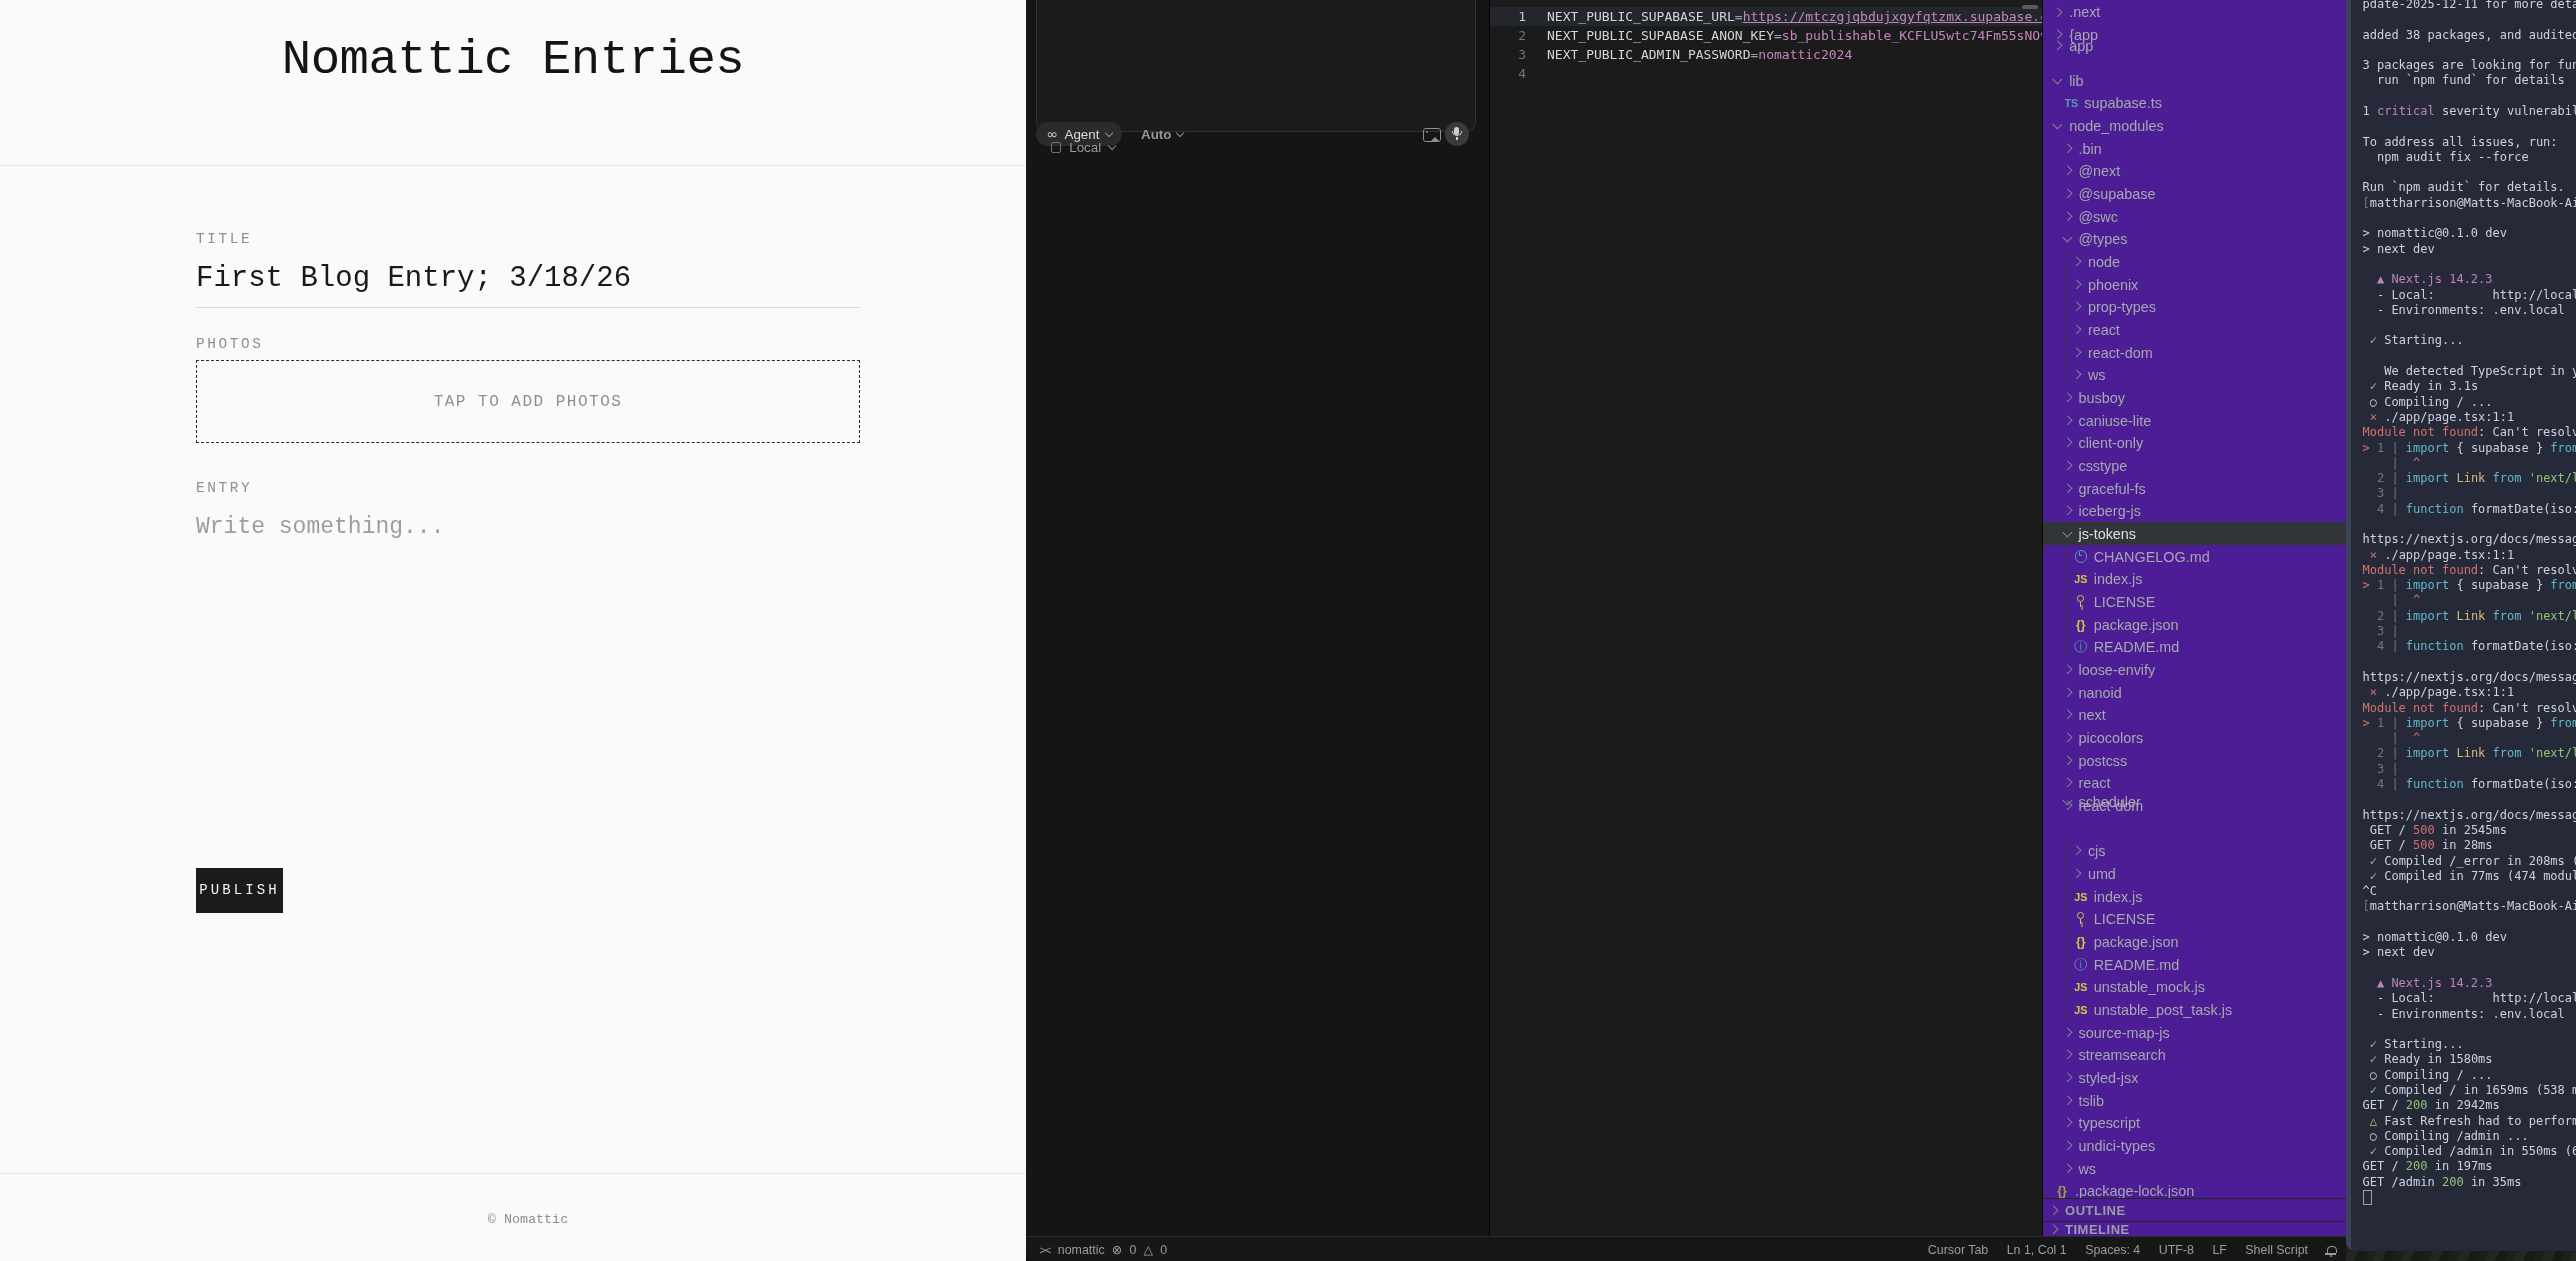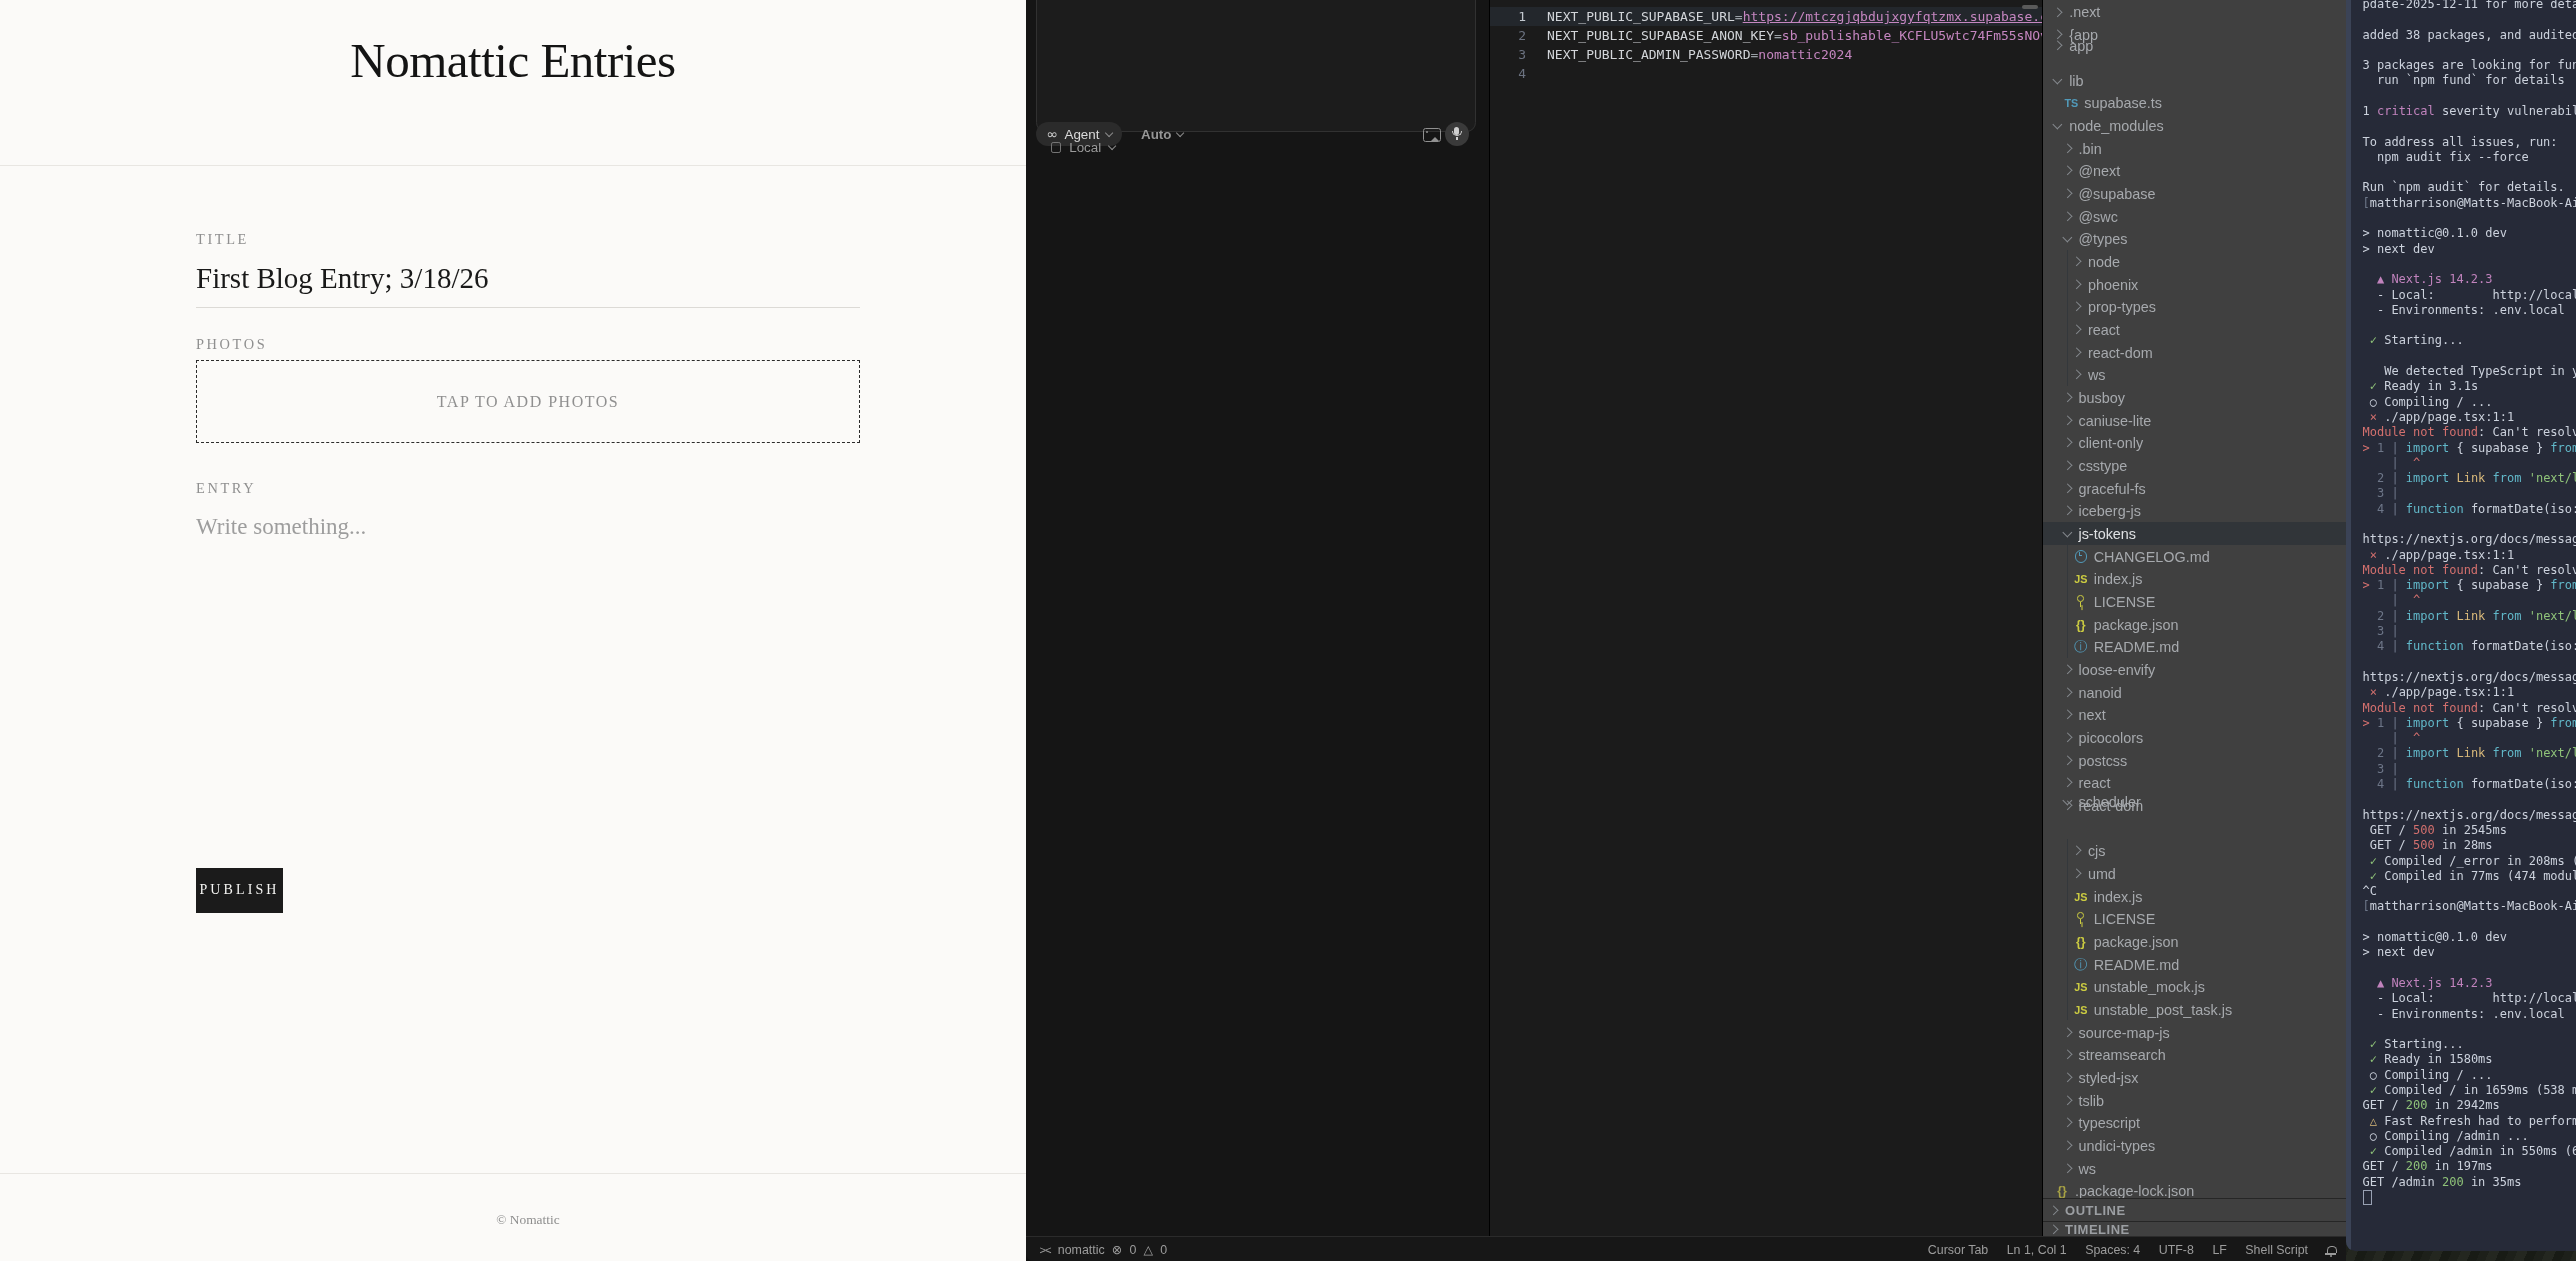--- a/index.html
+++ b/index.html
@@ -1,21 +1,21 @@
 <!DOCTYPE html>
 <html style="font-size:8.2px"><head>
 <meta charset="utf-8">
 <style>
   html,body{margin:0;padding:0;background:#000;}
   #screen{position:relative;width:3461px;height:1261px;overflow:hidden;background:#111;font-family:"Liberation Sans",sans-serif;}
   .abs{position:absolute;}
 
   
   #blog{left:0;top:0;width:1026px;height:1261px;background:#fbfaf8;z-index:40;}
-  .serif{font-family:Liberation Serif, serif;}
+  .serif{font-family:Liberation Mono, monospace;}
   #blog-title{left:0;top:32px;width:1026px;text-align:center;font-size:49px;color:#141414;letter-spacing:-0.5px;}
   #blog-write{left:0;top:113px;width:1026px;text-align:center;font-size:15.5px;color:#8f8f8f;letter-spacing:3.6px;}
   .hline{height:1px;background:#e8e6e2;width:1026px;left:0;}
   .lbl{font-size:14.4px;color:#8f8f8f;letter-spacing:2.6px;}
   #title-value{left:196px;top:262px;font-size:29px;color:#191919;}
   #title-underline{left:196px;top:307px;width:664px;height:1px;background:#dcdad6;}
   #photos-box{left:196px;top:360px;width:662px;height:81px;border:1px dashed #2b2b2b;}
   #photos-box span{position:absolute;left:0;top:32px;width:100%;text-align:center;font-size:16px;letter-spacing:1.5px;color:#8f8f8f;}
   #entry-ph{left:196px;top:514px;font-size:23px;color:#9d9d9d;}
   #publish-btn{left:196px;top:868px;width:87px;height:45px;background:#1b1b1b;cursor:pointer;}
@@ -58,21 +58,21 @@
 
   #editor-panel{position:absolute;left:463px;top:0;width:554px;height:1236px;background:#1b1b1b;border-left:0.5px solid #000;overflow:hidden;}
   .eline{position:absolute;left:0;width:554px;height:19px;font-family:"DejaVu Sans Mono",monospace;font-size:13px;line-height:19px;white-space:pre;}
   .eline .gut{position:absolute;left:0;width:36px;text-align:right;color:#6b7280;}
   .eline .code{position:absolute;left:57px;}
   .eline.cur{background:#23272c;}
   .eline.cur .gut{color:#c3c9cf;}
   .ek{color:#d2d5d9;} .eq{color:#9aa0a6;} .ev{color:#c586c0;} .ev.u{text-decoration:underline;}
   #scroll-nub{position:absolute;left:532px;top:5.2px;width:15.5px;height:4.1px;border-radius:2.1px;background:#5a5a5a;}
 
-  #explorer{position:absolute;left:1016px;top:0;width:303px;height:1236px;background:#404040;border-left:0.5px solid #000;overflow:hidden;}
+  #explorer{position:absolute;left:1016px;top:0;width:303px;height:1236px;background:#4c1d95;border-left:0.5px solid #000;overflow:hidden;}
   .trow{position:absolute;left:0;width:303px;height:23px;display:flex;align-items:center;cursor:pointer;}
   .trow .tl{font-size:14.4px;color:#a6a9ad;white-space:nowrap;}
   .trow.sel{background:#313539;} .trow.sel .tl{color:#dfe1e3;}
   .tchev{flex:0 0 auto;width:5.7px;height:5.7px;border-right:1.3px solid #85898e;border-bottom:1.3px solid #85898e;transform:rotate(-45deg);margin-right:8.2px;}
   .tchev.exp{transform:rotate(45deg);margin-top:-3.1px;}
   .fic{flex:0 0 auto;width:15.5px;margin-right:5.2px;font-weight:bold;font-size:10.8px;display:flex;justify-content:center;}
   .ic-ts{color:#519aba;} .ic-js{color:#cbcb41;} .ic-br{color:#cbcb41;font-size:12.4px;} .ic-brd{color:#a8a244;font-size:12.4px;}
   .ic-info{color:#519aba;font-size:13.4px;font-weight:normal;}
   .ic-clock{width:10.3px;height:10.3px;border:1.3px solid #519aba;border-radius:50%;position:relative;}
   .ic-clock::after{content:"";position:absolute;left:3.6px;top:1px;width:1.3px;height:3.6px;background:#519aba;}

